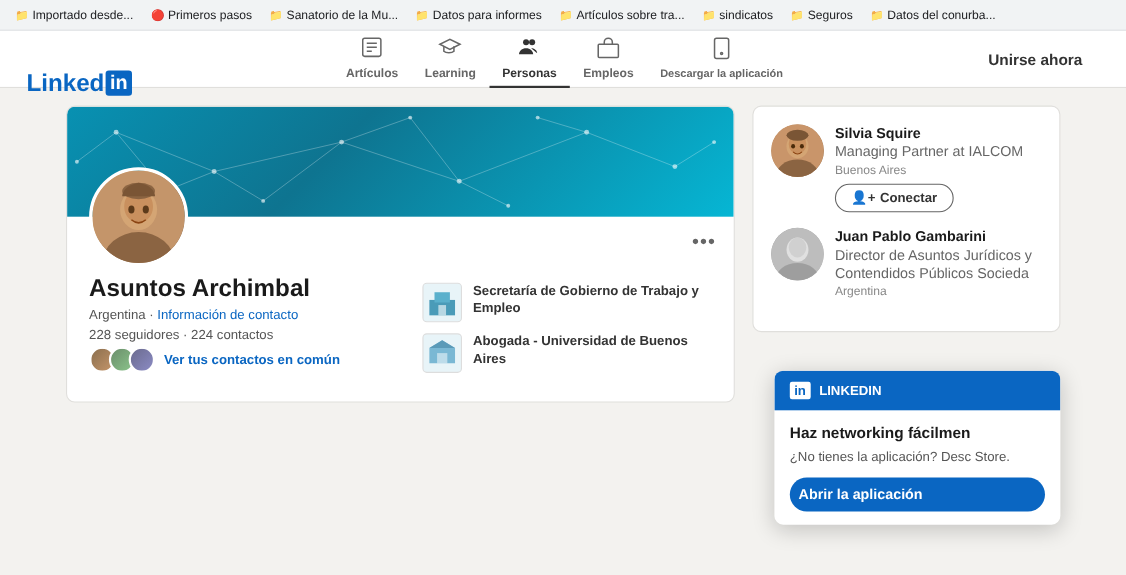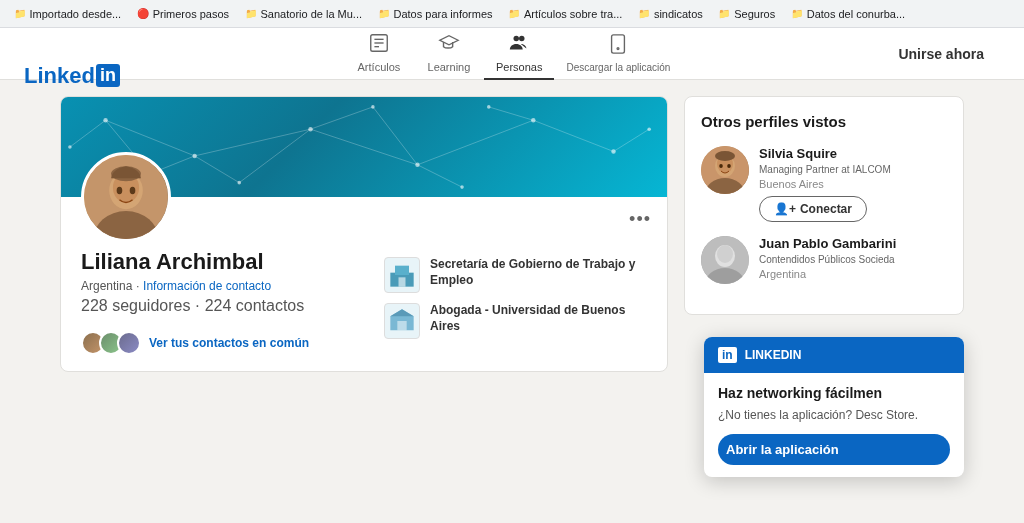--- a/index.html
+++ b/index.html
@@ -71,20 +71,21 @@
       align-items: center;
       padding: 0 12px;
       cursor: pointer;
       color: #666;
       font-size: 11px;
       height: 52px;
       justify-content: center;
       border-bottom: 2px solid transparent;
       gap: 2px;
       min-width: 70px;
+      font-weight: bold;
     }
     .nav-item.active { color: #333; border-bottom: 2px solid #333; }
     .nav-icon { font-size: 18px; }
     .nav-label { font-size: 11px; }
 
     .header-actions {
       display: flex;
       align-items: center;
       gap: 8px;
     }
@@ -173,23 +174,23 @@
     .profile-location {
       font-size: 12px;
       color: #555;
       margin-bottom: 4px;
     }
     .profile-location a {
       color: #0a66c2;
       text-decoration: none;
     }
     .profile-stats {
-      font-size: 16px;
+      font-size: 12px;
       color: #555;
-      margin-bottom: 16px;
+      margin-bottom: 4px;
     }
     .profile-contacts {
       display: flex;
       align-items: center;
       gap: 8px;
       margin-top: 4px;
     }
     .contact-avatars {
       display: flex;
     }
@@ -289,21 +290,21 @@
       color: #fff;
     }
     .pli-info { flex: 1; min-width: 0; }
     .pli-name {
       font-size: 13px;
       font-weight: 600;
       color: #1a1a1a;
       line-height: 1.3;
     }
     .pli-role {
-      font-size: 10px;
+      font-size: 13px;
       color: #666;
       line-height: 1.3;
       white-space: nowrap;
       overflow: hidden;
       text-overflow: ellipsis;
     }
     .pli-location {
       font-size: 11px;
       color: #888;
       margin-top: 2px;
@@ -461,20 +462,29 @@
     <div class="nav-item active">
       <span class="nav-icon">
         <svg width="22" height="22" viewBox="0 0 24 24" fill="currentColor">
             <circle cx="9" cy="7" r="3"></circle>
             <circle cx="15" cy="7" r="3"></circle>
             <path d="M2 19c0-3.3 3-6 7-6s7 2.7 7 6"></path>
             <path d="M14 13c3 0 6 2 6 5"></path>
           </svg>
       </span>
       <span class="nav-label">Personas</span>
+    </div>
+    <div class="nav-item">
+      <span class="nav-icon">
+        <svg width="22" height="22" viewBox="0 0 24 24" fill="none" stroke="currentColor" stroke-width="1.5">
+            <rect x="2" y="9" width="20" height="13" rx="1"></rect>
+            <path d="M16 9V7a4 4 0 00-8 0v2"></path>
+          </svg>
+      </span>
+      <span class="nav-label">Empleos</span>
     </div>
     <div class="nav-item">
       <span class="nav-icon">
         <svg width="22" height="22" viewBox="0 0 24 24" fill="none" stroke="currentColor" stroke-width="1.5">
             <rect x="5" y="2" width="14" height="20" rx="2"></rect>
             <circle cx="12" cy="17" r="1"></circle>
           </svg>
       </span>
       <span class="nav-label" style="font-size:10px;">Descargar la aplicación</span>
     </div>
@@ -541,21 +551,21 @@
               <path d="M29 25 Q30 15 45 12 Q60 15 61 25" fill="#7a5535"></path>
             </svg>
           </div>
         </div>
 
         <span class="three-dots">•••</span>
 
         <div class="profile-info">
           <div style="display:flex; gap: 40px;">
             <div style="flex:1;">
-              <h1 class="profile-name">Liliana Archimbal</h1>
+              <h1 class="profile-name">Asuntos Archimbal</h1>
               <p class="profile-location">
                 <span>Argentina</span> · 
                 <a href="#">Información de contacto</a>
               </p>
               <p class="profile-stats">
                 <span>228 seguidores</span> · 
                 <span>224 contactos</span>
               </p>
               <div class="profile-contacts">
                 <div class="contact-avatars">
@@ -589,21 +599,20 @@
               </div>
             </div>
           </div>
         </div>
       </div>
     </div>
   </div>
 
   <div class="sidebar sidebar-wrapper">
     <div class="sidebar-card">
-      <h2 class="sidebar-title">Otros perfiles vistos</h2>
 
       <div class="profile-list-item">
         <div class="pli-avatar pli-avatar-silvia">
           <svg viewBox="0 0 48 48" xmlns="http://www.w3.org/2000/svg" width="48" height="48">
             <circle cx="24" cy="24" r="24" fill="#c9956a"></circle>
             <ellipse cx="24" cy="20" rx="10" ry="11" fill="#d4a574"></ellipse>
             <ellipse cx="24" cy="48" rx="20" ry="16" fill="#8b6442"></ellipse>
             <ellipse cx="24" cy="18" rx="8" ry="9" fill="#c9905e"></ellipse>
             <ellipse cx="20" cy="20" rx="1.8" ry="2" fill="#4a2a0a"></ellipse>
             <ellipse cx="28" cy="20" rx="1.8" ry="2" fill="#4a2a0a"></ellipse>
@@ -626,20 +635,21 @@
         <div class="pli-avatar pli-avatar-juan">
           <svg viewBox="0 0 48 48" xmlns="http://www.w3.org/2000/svg" width="48" height="48">
             <circle cx="24" cy="24" r="24" fill="#bdbdbd"></circle>
             <ellipse cx="24" cy="20" rx="10" ry="11" fill="#e0e0e0"></ellipse>
             <ellipse cx="24" cy="48" rx="20" ry="16" fill="#9e9e9e"></ellipse>
             <ellipse cx="24" cy="18" rx="8" ry="9" fill="#d0d0d0"></ellipse>
           </svg>
         </div>
         <div class="pli-info">
           <div class="pli-name">Juan Pablo Gambarini</div>
+          <div class="pli-role">Director de Asuntos Jurídicos y</div>
           <div class="pli-role">Contendidos Públicos Socieda</div>
           <div class="pli-location">Argentina</div>
         </div>
       </div>
     </div>
 
     <div class="linkedin-popup">
       <div class="popup-header">
         <span class="popup-logo-in">in</span>
         <span>LINKEDIN</span>

